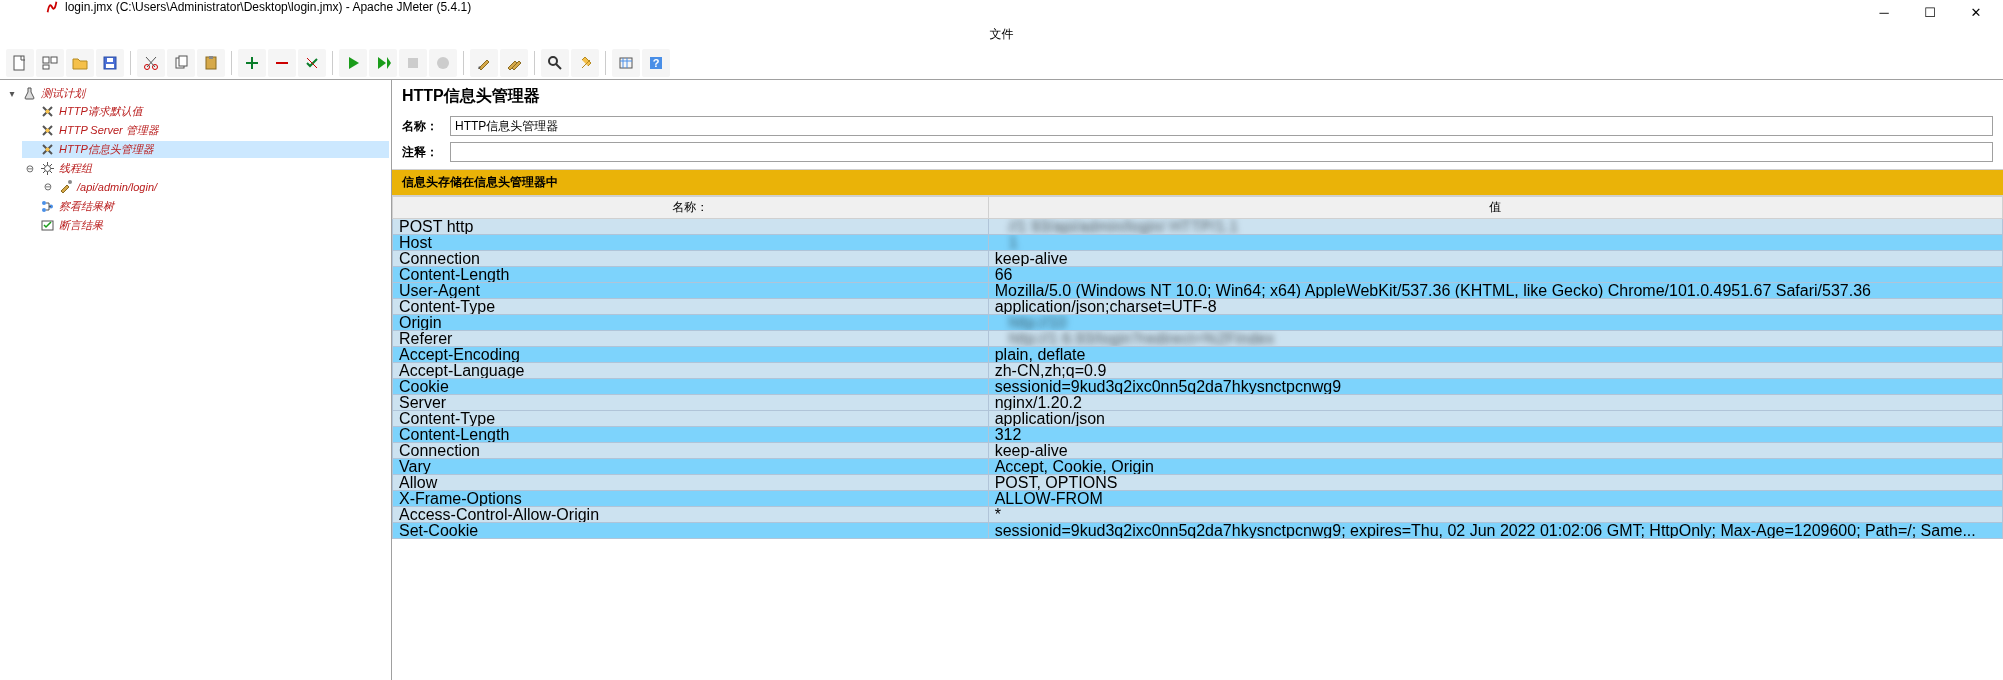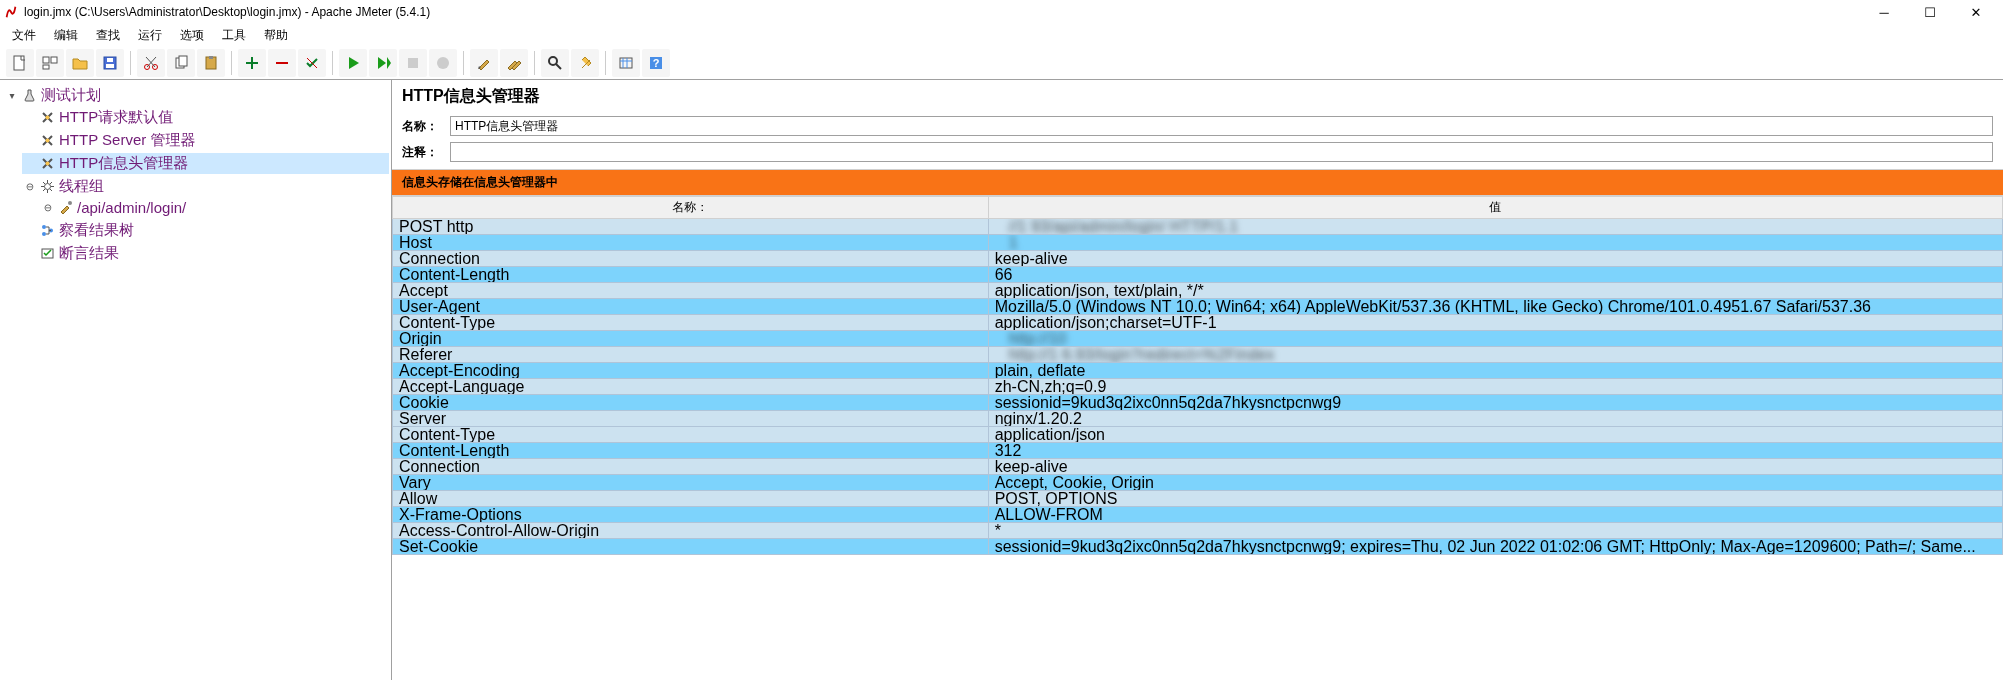--- a/index.html
+++ b/index.html
@@ -1,55 +1,55 @@
 <!DOCTYPE html>
 <html><head>
 <meta charset="utf-8">
 <style>
 * { box-sizing: border-box; margin: 0; padding: 0; font-family: "Microsoft YaHei", "Segoe UI", Tahoma, sans-serif; }
 body { background: #ffffff; font-size: 12px; color: #000; }
 .window { display: flex; flex-direction: column; height: 680px; width: 2003px; }
 
 
-.titlebar { height: 24px; display: flex; align-items: center; padding: 0 4px; background: #fff; }
+.titlebar { height: 24px; display: flex; align-items: flex-start; padding: 0 4px; background: #fff; margin-left: 41px; }
 .titlebar .app-icon { width: 14px; height: 14px; margin-right: 6px; }
 .titlebar .title-text { font-size: 12px; color: #000; flex: 1; }
 .win-ctrls { display: flex; gap: 0; }
 .win-ctrls button { width: 46px; height: 24px; background: transparent; border: none; cursor: pointer; font-size: 13px; color: #000; }
 
 
-.menubar { height: 22px; display: flex; align-items: center; padding: 0 4px; gap: 2px; background: #fff; }
+.menubar { height: 22px; display: flex; align-items: center; padding: 0 4px; gap: 2px; background: #fff; flex-direction: column; }
 .menubar span { padding: 2px 8px; font-size: 12px; color: #000; cursor: pointer; }
 
 
 .toolbar { height: 34px; display: flex; align-items: center; padding: 4px 6px; gap: 2px; border-bottom: 1px solid #a0a0a0; background: #fff; }
 .toolbar .tb-btn { width: 28px; height: 28px; display: flex; align-items: center; justify-content: center; border: 1px solid transparent; background: #f5f5f5; cursor: pointer; border-radius: 2px; }
 .toolbar .tb-btn svg, .toolbar .tb-btn span.glyph { width: 18px; height: 18px; }
 .toolbar .sep { width: 1px; height: 24px; background: #ccc; margin: 0 4px; }
 .timer { margin-left: 4px; padding: 2px 6px; font-size: 11px; color: #000; }
 
 
 .main { flex: 1; display: flex; min-height: 0; }
 .tree-panel { width: 392px; border-right: 1px solid #a0a0a0; overflow: auto; background: #fff; padding: 4px 2px; }
 .tree ul { list-style: none; padding-left: 18px; }
 .tree > ul { padding-left: 2px; }
 .tree li { padding: 1px 0; }
 .tree .node { display: flex; align-items: center; gap: 4px; cursor: pointer; padding: 1px 2px; }
 .tree .node.selected { background: #cce8ff; }
 .tree .tw { width: 12px; text-align: center; color: #555; font-size: 10px; user-select:none; }
 .tree .ic { width: 15px; height: 15px; flex-shrink: 0; }
-.tree .lbl { font-size: 15px; color: #701a75; white-space: nowrap; }
+.tree .lbl { font-size: 11px; color: #b91c1c; white-space: nowrap; font-style: italic; }
 
 
 .right-panel { flex: 1; display: flex; flex-direction: column; overflow: auto; background: #fff; }
 .panel-hdr { font-size: 16px; font-weight: bold; padding: 6px 10px; color: #000; }
 .form-row { display: flex; align-items: center; padding: 3px 10px; gap: 8px; }
 .form-row label { font-size: 12px; min-width: 40px; font-weight: bold; }
 .form-row input { flex: 1; border: 1px solid #a0a0a0; padding: 2px 4px; font-size: 12px; height: 20px; background:#fff; }
-.section-hdr { padding: 4px 10px; font-size: 12px; font-weight: bold; background: #f97316; border-top:1px solid #d0d0d0; border-bottom:1px solid #d0d0d0; margin-top:4px;}
+.section-hdr { padding: 4px 10px; font-size: 12px; font-weight: bold; background: #eab308; border-top:1px solid #d0d0d0; border-bottom:1px solid #d0d0d0; margin-top:4px;}
 .tbl { width: 100%; border-collapse: collapse; table-layout: fixed; }
 .tbl th { background: #f0f0f0; border: 1px solid #d0d0d0; padding: 2px 4px; font-weight: normal; font-size: 12px; height:20px; }
 .tbl td { border: 1px solid #b0c4d8; padding: 1px 6px; font-size: 16px; background: #cce2f0; height:13px; line-height:13px; white-space: nowrap; overflow: hidden; text-overflow: ellipsis; color:#000; }
 .tbl tr.alt td { background: #7dd3fc; }
 .tbl td.blur { color: transparent; text-shadow: 0 0 6px rgba(0,0,0,.6); padding-left: 20px; }
 </style>
 </head>
 <body>
 
 <div class="window">
@@ -327,31 +327,27 @@
               <td class="blur">1                     </td>
             </tr>
             <tr>
               <td>Connection</td>
               <td>keep-alive</td>
             </tr>
             <tr class="alt">
               <td>Content-Length</td>
               <td>66</td>
             </tr>
-            <tr>
-              <td>Accept</td>
-              <td>application/json, text/plain, */*</td>
-            </tr>
             <tr class="alt">
               <td>User-Agent</td>
               <td>Mozilla/5.0 (Windows NT 10.0; Win64; x64) AppleWebKit/537.36 (KHTML, like Gecko) Chrome/101.0.4951.67 Safari/537.36</td>
             </tr>
             <tr>
               <td>Content-Type</td>
-              <td>application/json;charset=UTF-1</td>
+              <td>application/json;charset=UTF-8</td>
             </tr>
             <tr class="alt">
               <td>Origin</td>
               <td class="blur">http://10</td>
             </tr>
             <tr>
               <td>Referer</td>
               <td class="blur">http://1           6.93/login?redirect=%2Findex</td>
             </tr>
             <tr class="alt">

